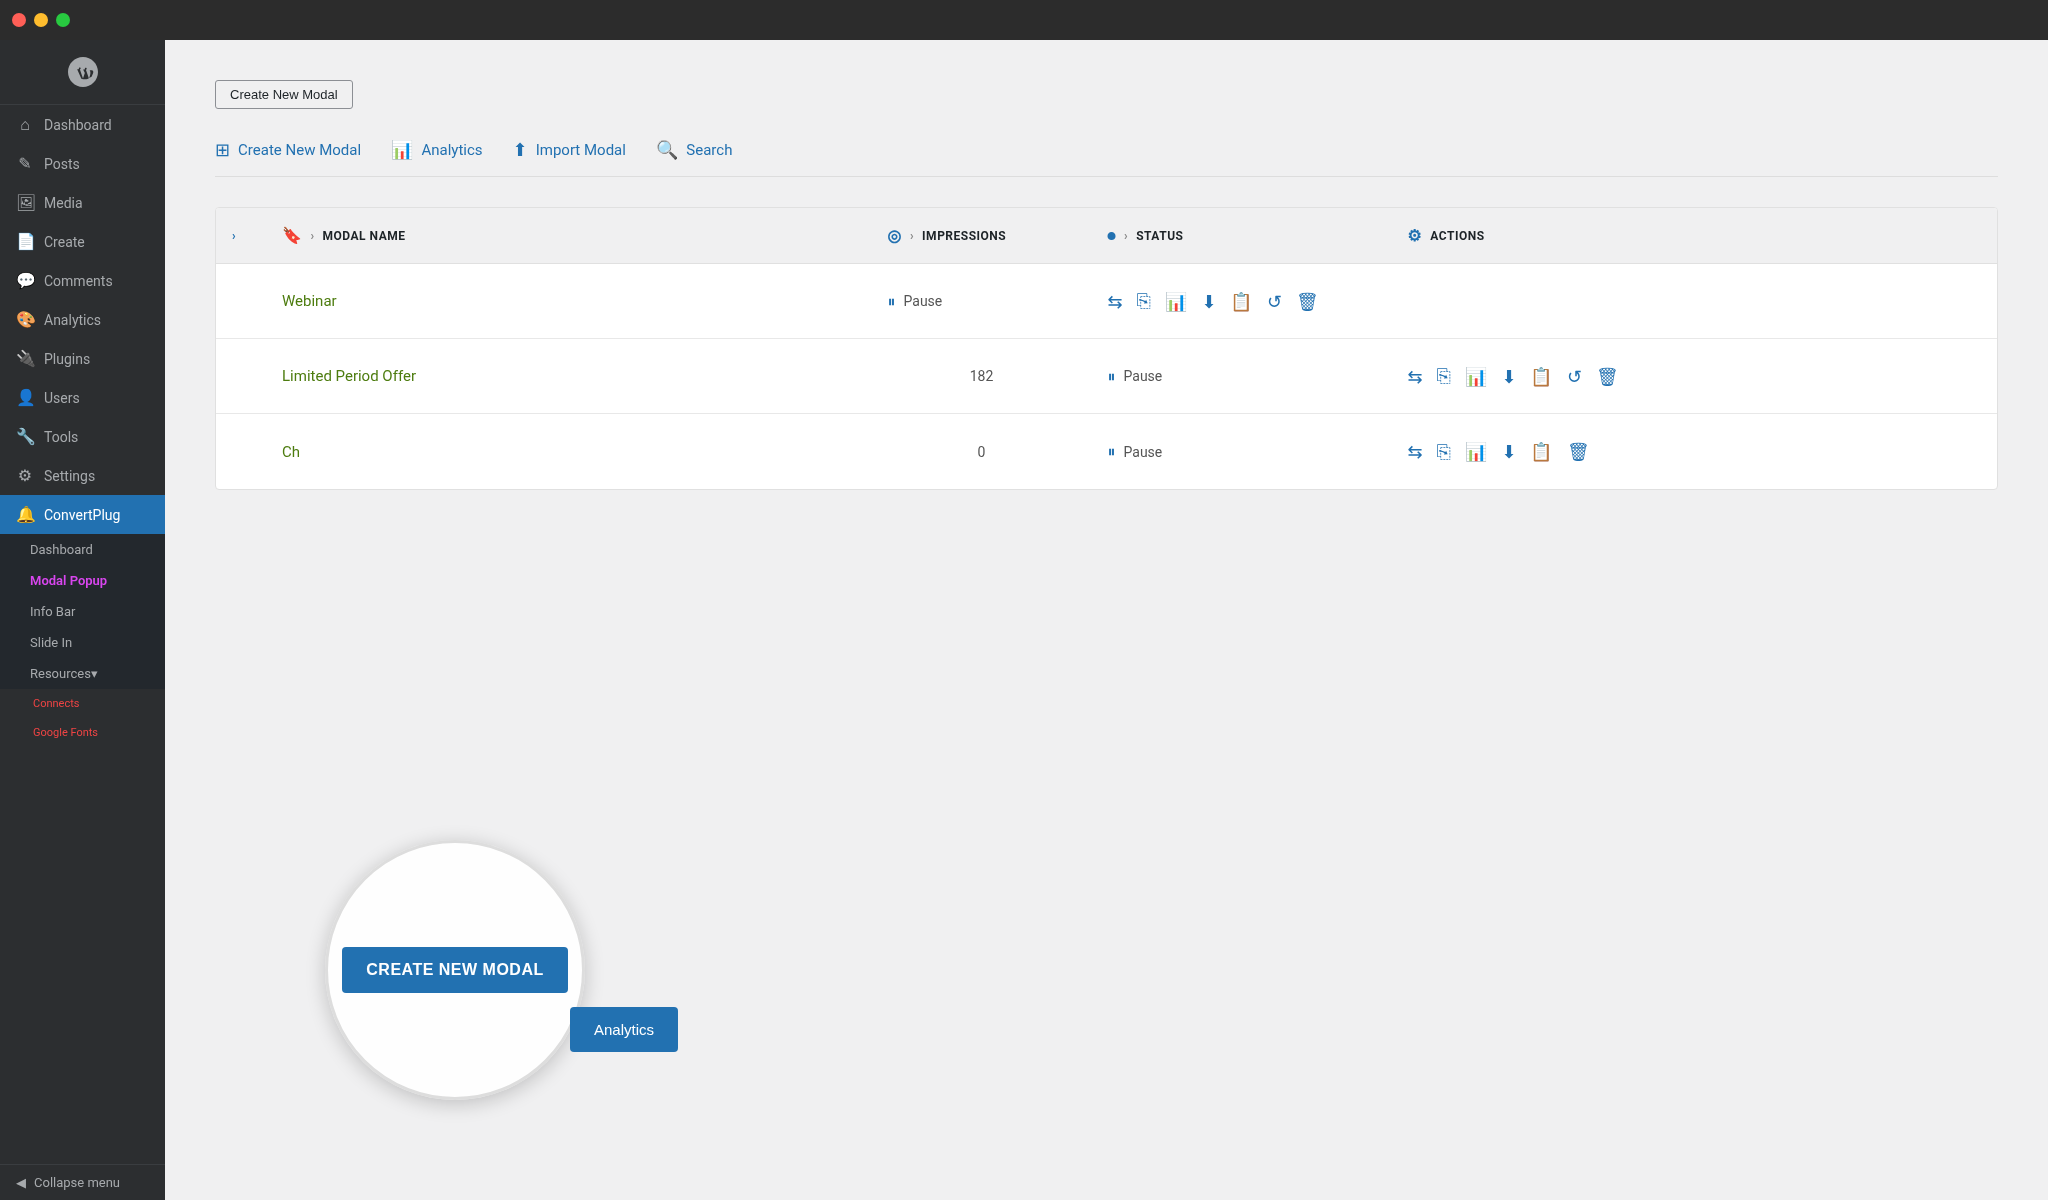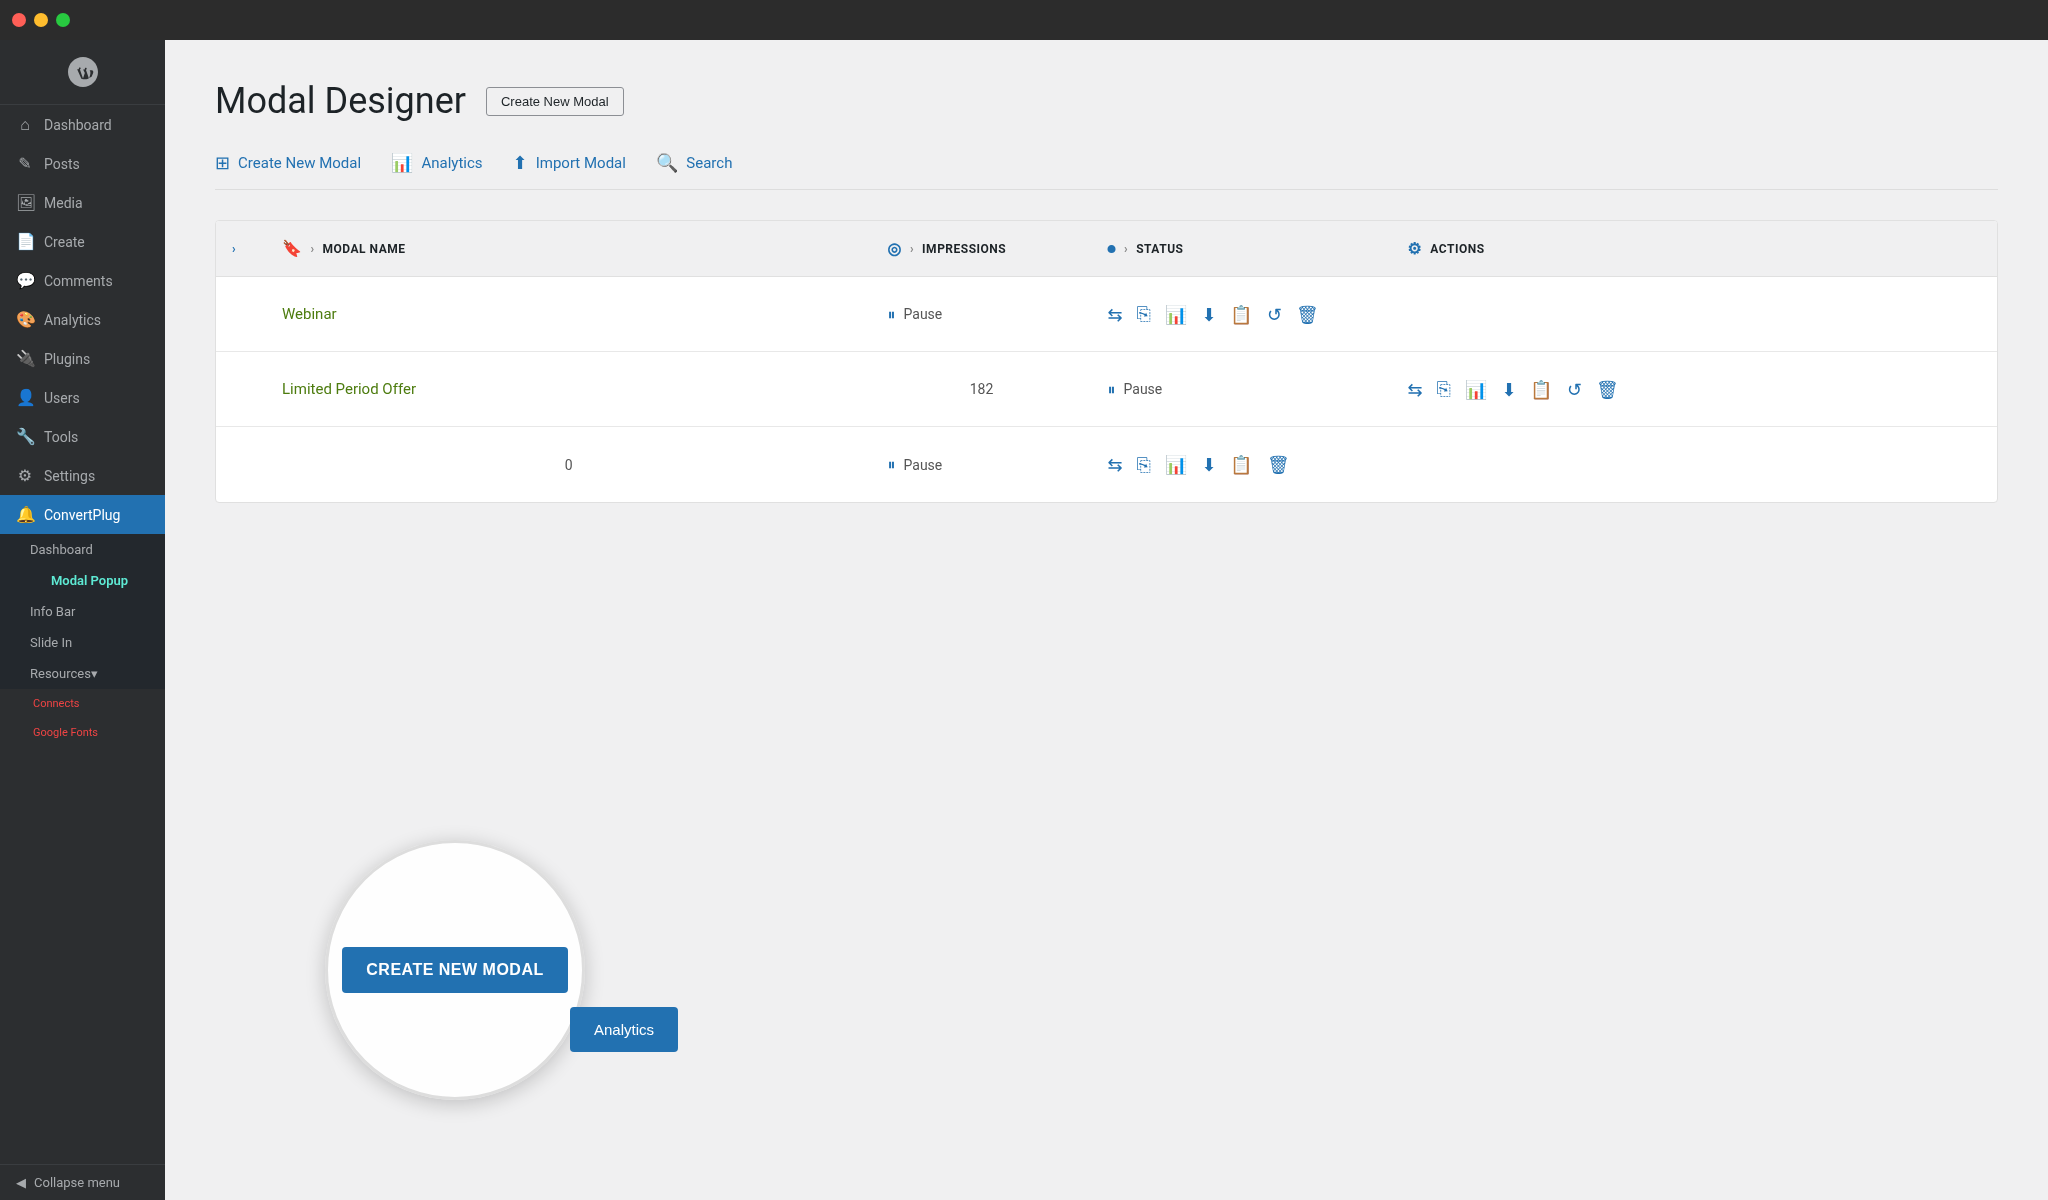--- a/index.html
+++ b/index.html
@@ -77,21 +77,21 @@
       font-size: 13px;
       background: #23282d;
     }
     .sidebar-sub-item {
       display: block;
       padding: 8px 16px 8px 30px;
       color: #a7aaad;
       cursor: pointer;
       font-size: 13px;
     }
-    .sidebar-sub-item.active { color: #5eead4; font-weight: 600; text-align: center; }
+    .sidebar-sub-item.active { color: #d946ef; font-weight: 600; }
     .sidebar-footer {
       padding: 10px 16px;
       font-size: 13px;
       color: #a7aaad;
       display: flex;
       align-items: center;
       gap: 8px;
       cursor: pointer;
       border-top: 1px solid #3a3d40;
     }
@@ -345,21 +345,20 @@
 
     <div class="sidebar-footer">
       <span>◀</span>
       <span>Collapse menu</span>
     </div>
   </div>
 
   <div class="main-content">
 
     <div class="page-header">
-      <h1 class="page-title">Modal Designer</h1>
       <button class="create-new-modal-btn-header">Create New Modal</button>
     </div>
 
     <div class="toolbar">
       <a class="toolbar-item">
         <span class="toolbar-icon">⊞</span>
         <span>Create New Modal</span>
       </a>
       <a class="toolbar-item">
         <span class="toolbar-icon">📊</span>
@@ -437,20 +436,21 @@
           <span class="action-icon" title="Analytics">📊</span>
           <span class="action-icon" title="Download">⬇</span>
           <span class="action-icon" title="Notes">📋</span>
           <span class="action-icon" title="Reset">↺</span>
           <span class="action-icon" title="Delete">🗑</span>
         </div>
       </div>
 
       <div class="table-row">
         <div class="td-cell"></div>
+        <div class="td-cell td-name">Ch</div>
         <div class="td-cell td-impressions">0</div>
         <div class="td-cell">
           <div class="td-status">
             <span class="pause-icon">⏸</span>
             <span>Pause</span>
           </div>
         </div>
         <div class="td-cell td-actions">
           <span class="action-icon" title="Share">⇆</span>
           <span class="action-icon" title="Copy">⎘</span>

